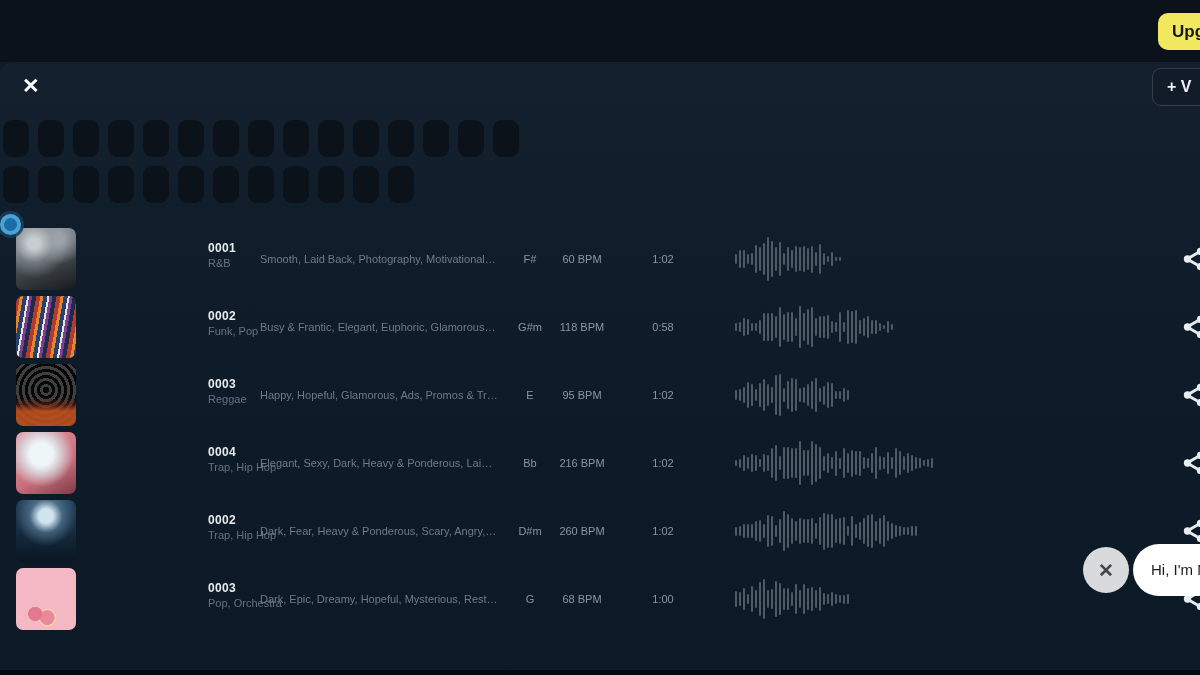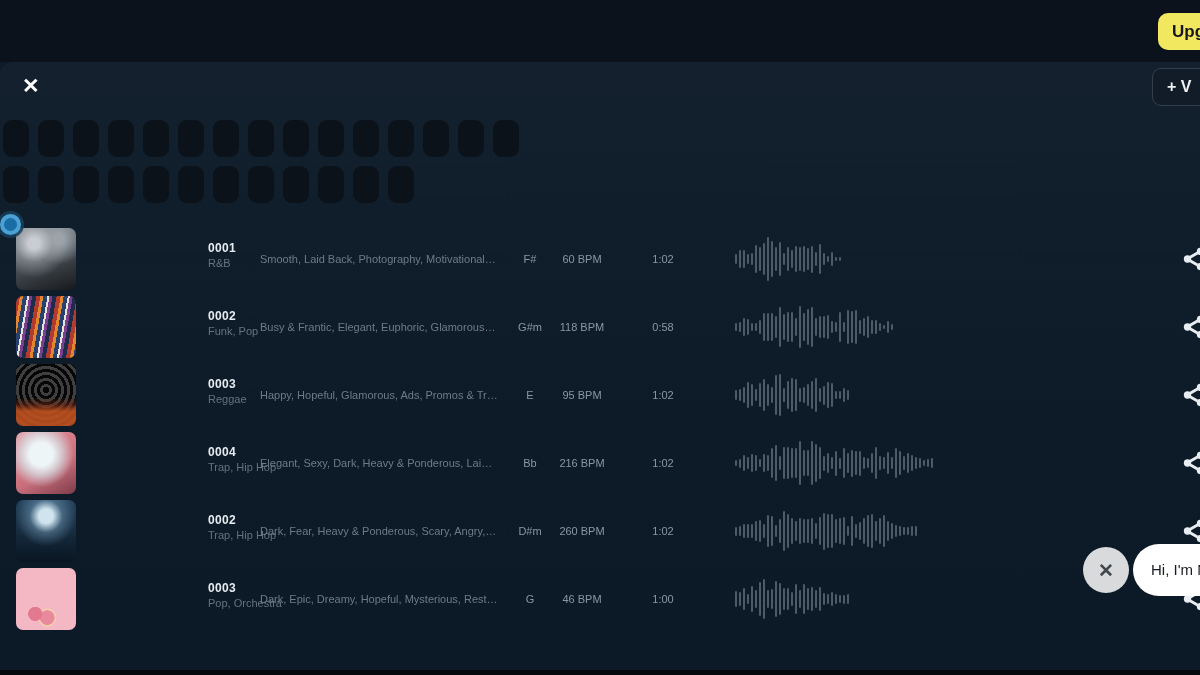--- a/index.html
+++ b/index.html
@@ -451,21 +451,21 @@
         <circle cx="18" cy="19" r="3.4" fill="#e8edf2"></circle>
       </svg>
     </div>
   </div>
       <div class="track-row">
     <div class="t-thumb thumb-6"></div>
     <div class="t-id">0003</div>
     <div class="t-genres">Pop, Orchestra</div>
     <div class="t-desc">Dark, Epic, Dreamy, Hopeful, Mysterious, Restles...</div>
     <div class="t-key">G</div>
-    <div class="t-bpm">46 BPM</div>
+    <div class="t-bpm">68 BPM</div>
     <div class="t-dur">1:00</div>
     <div class="t-wave">
           <i style="height: 15.3px;"></i>
           <i style="height: 14.5px;"></i>
           <i style="height: 21.3px;"></i>
           <i style="height: 10.3px;"></i>
           <i style="height: 25.8px;"></i>
           <i style="height: 17.9px;"></i>
           <i style="height: 33.9px;"></i>
           <i style="height: 39.8px;"></i>

